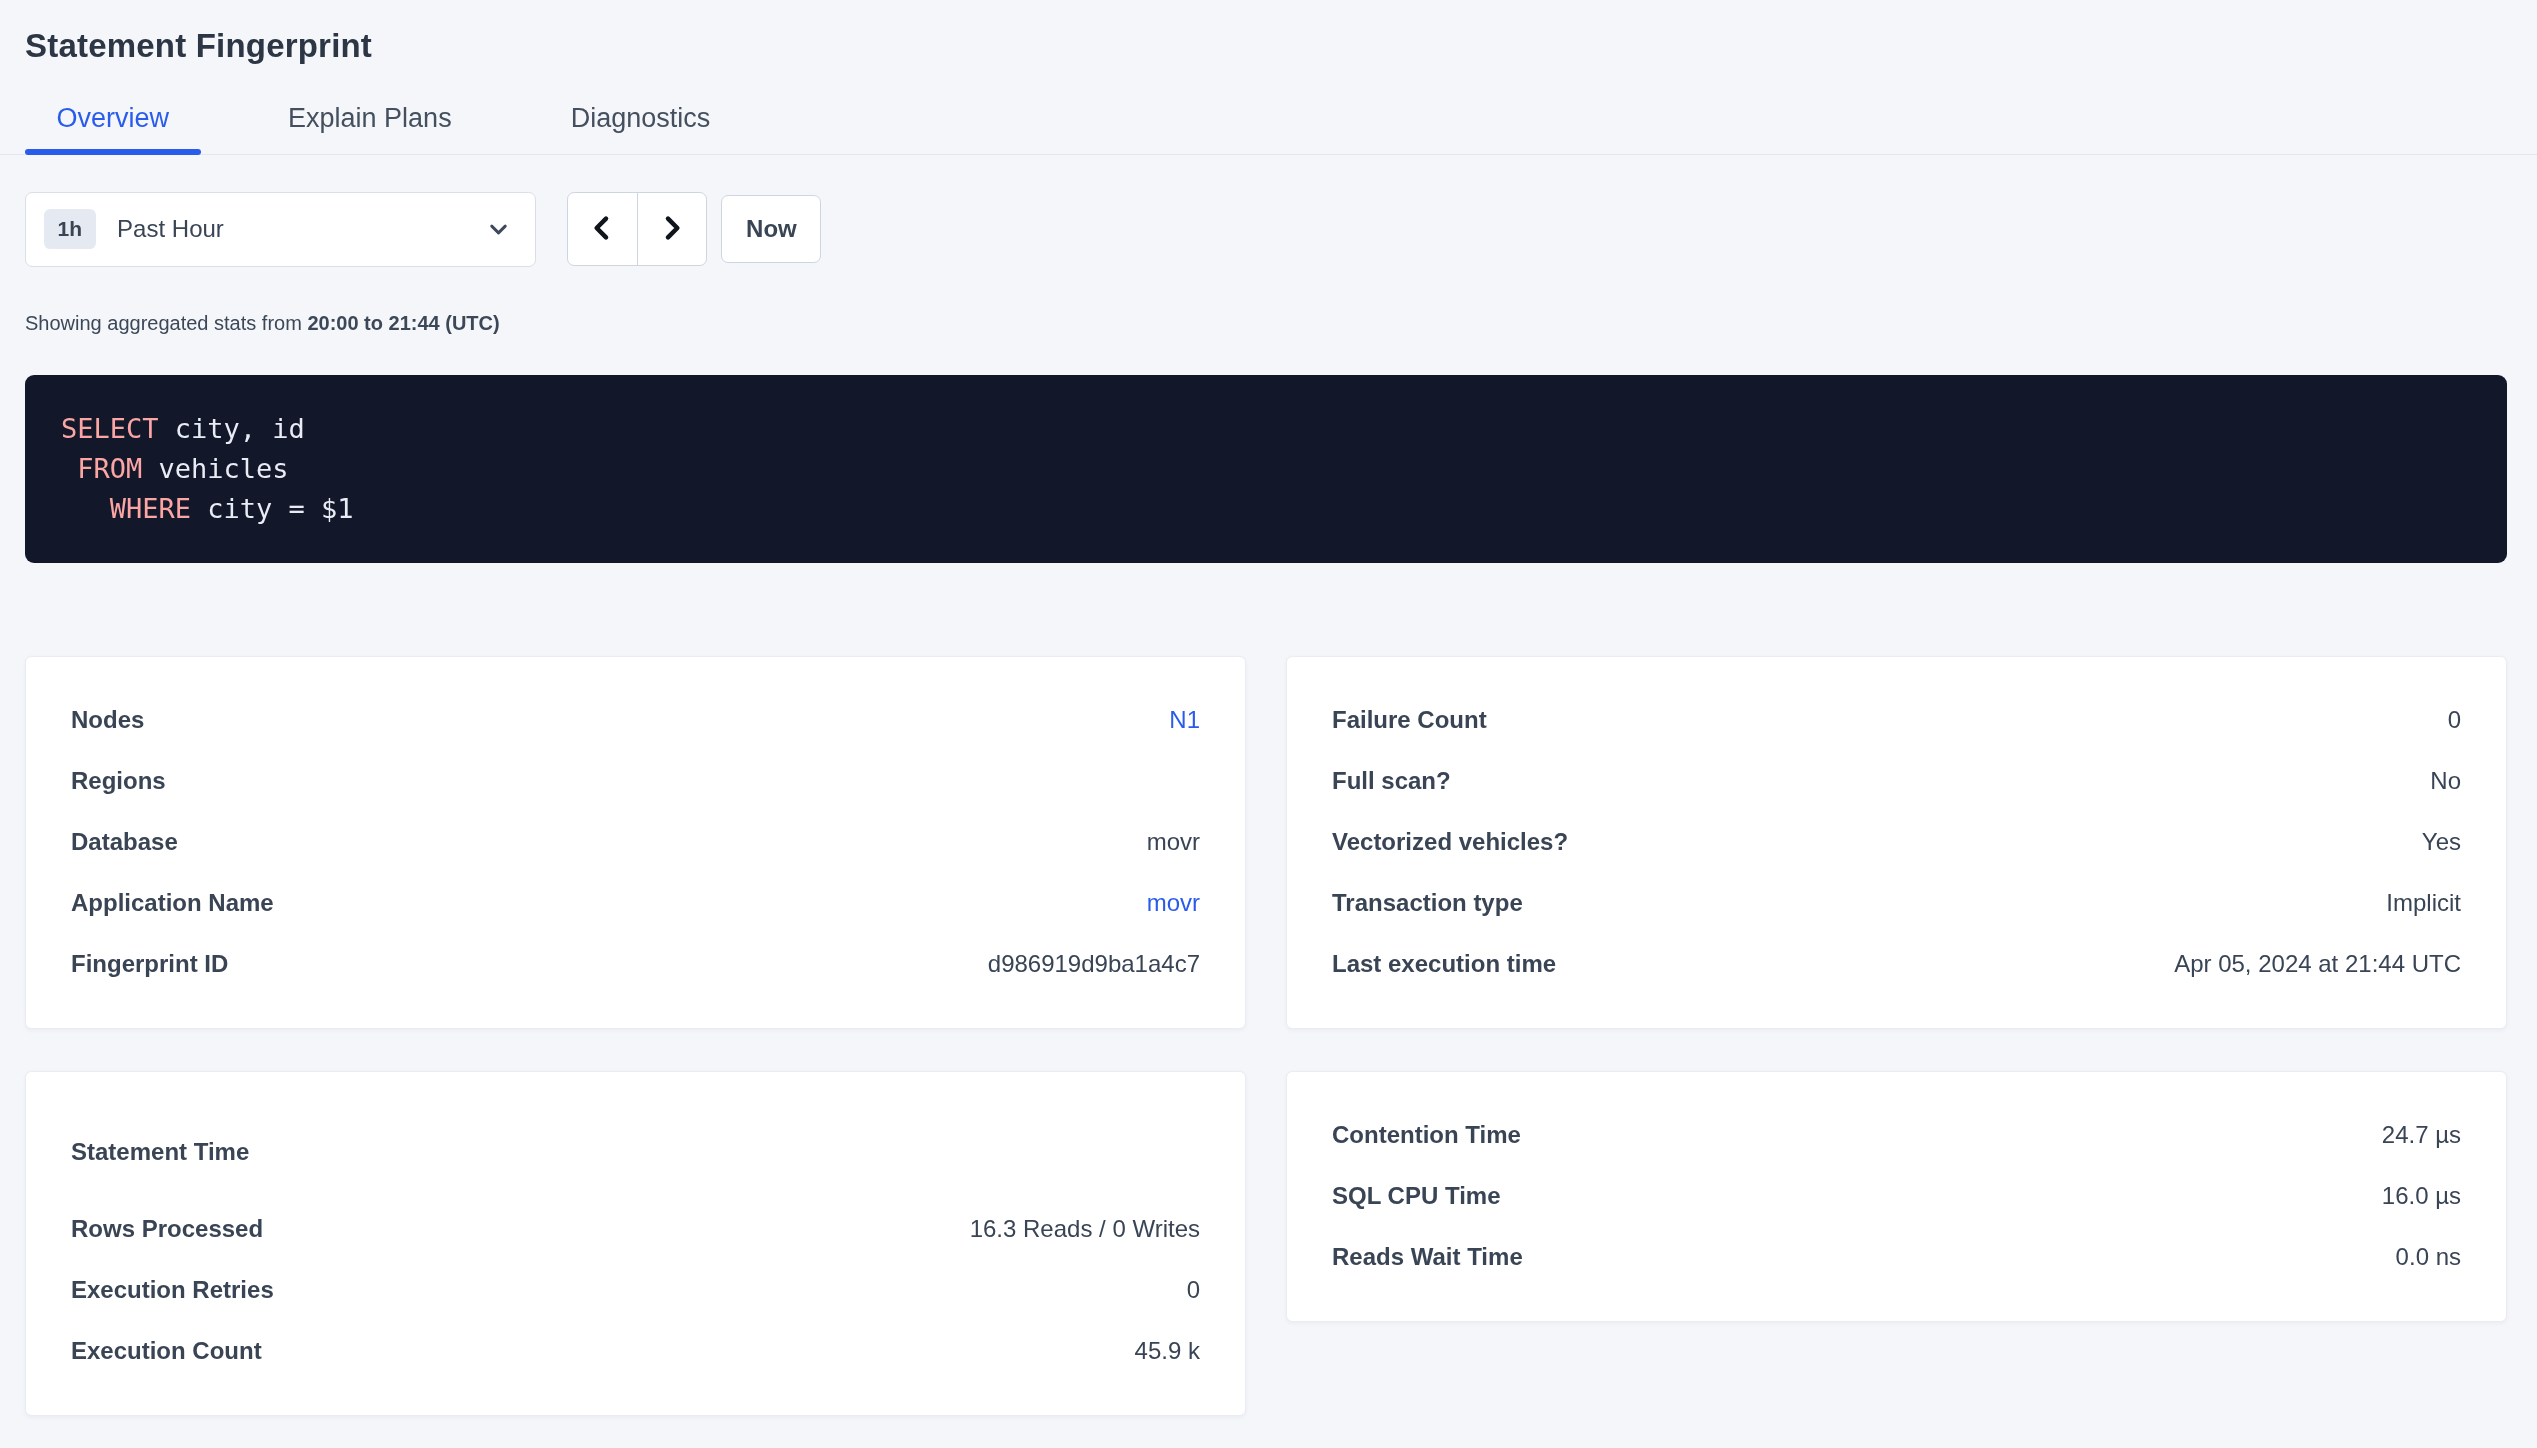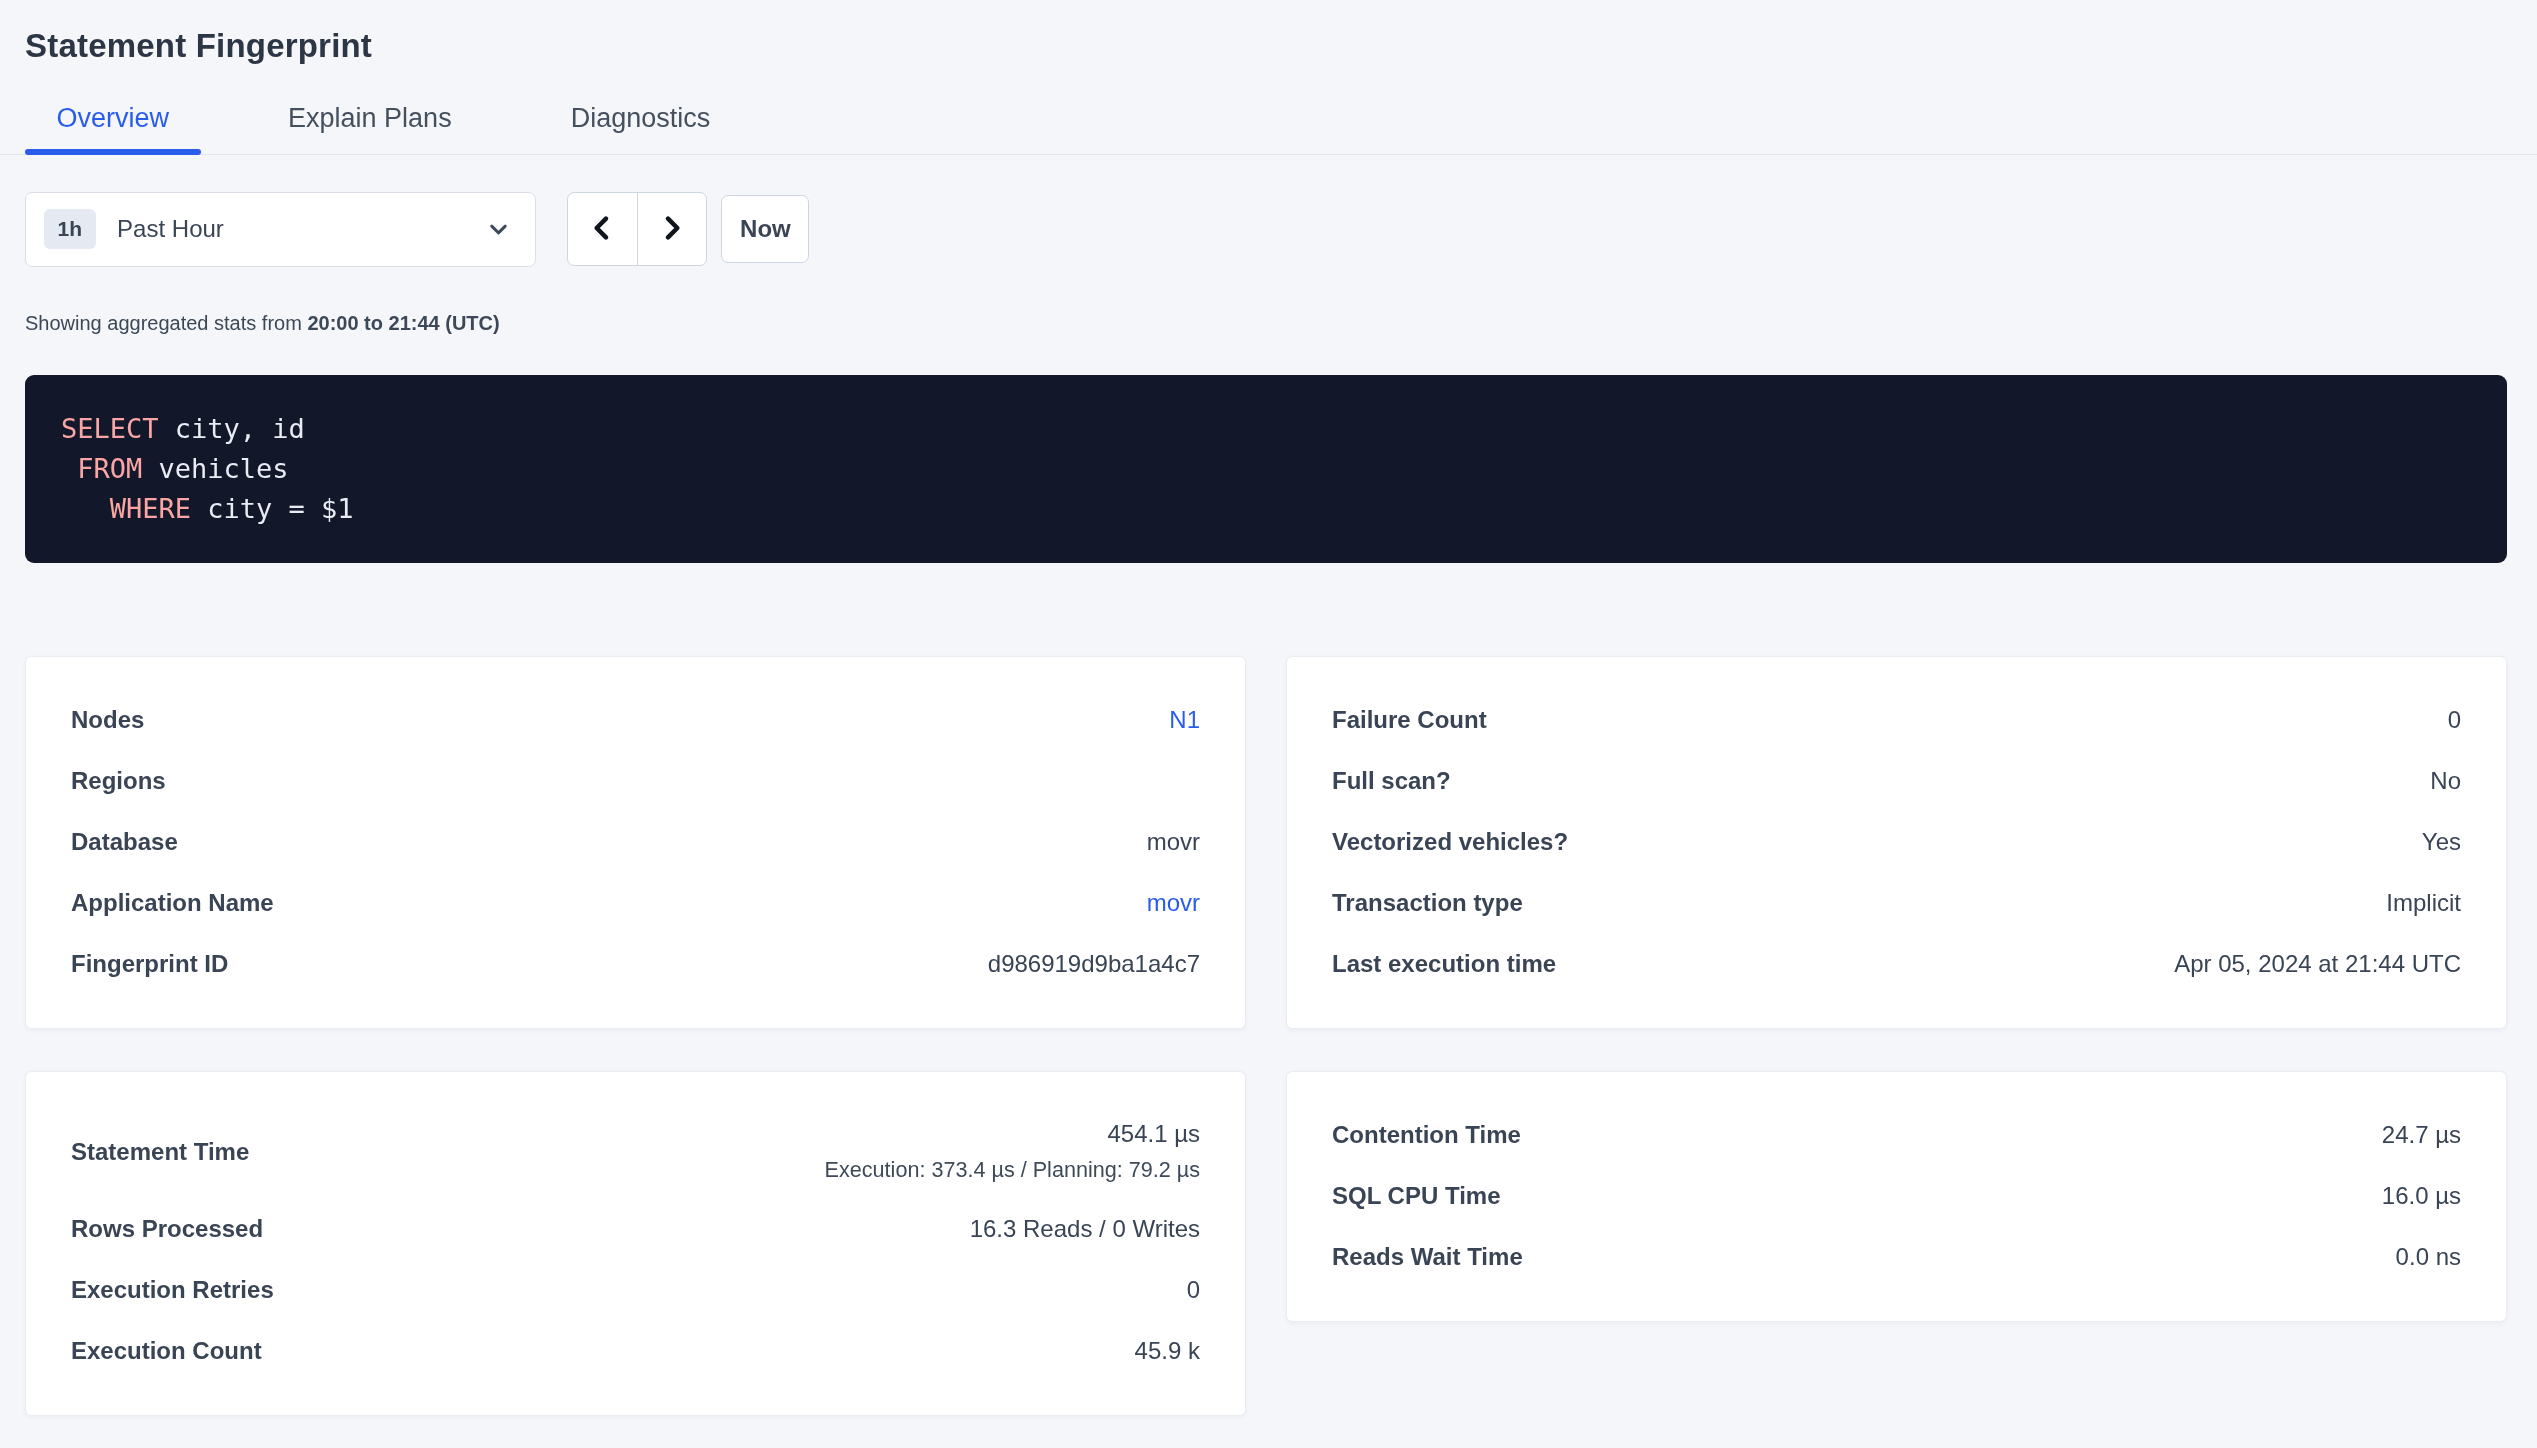--- a/index.html
+++ b/index.html
@@ -97,21 +97,21 @@
     align-items: center;
     justify-content: center;
     background: none;
     border: none;
     cursor: pointer;
   }
   .arrow-btn:first-child { border-right: 0.9px solid #cdd5e1; }
 
   .now-btn {
     margin-left: 14.4px;
-    width: 88px;
+    width: 100px;
     height: 68px;
     background: #ffffff;
     border: 0.9px solid #cdd5e1;
     border-radius: 7.2px;
     font-family: inherit;
     font-size: 24px;
     font-weight: 700;
     color: #394455;
     cursor: pointer;
   }
@@ -276,24 +276,20 @@
     </div>
     <div class="row">
       <span class="row-label">Last execution time</span>
       <span class="row-value">Apr 05, 2024 at 21:44 UTC</span>
     </div>
   </div>
 
   <div class="card">
     <div class="row tall">
       <span class="row-label">Statement Time</span>
-      <span class="value-stack">
-        <span class="row-value" style="display:block">454.1 µs</span>
-        <span class="row-subvalue" style="display:block">Execution: 373.4 µs / Planning: 79.2 µs</span>
-      </span>
     </div>
     <div class="row">
       <span class="row-label">Rows Processed</span>
       <span class="row-value">16.3 Reads / 0 Writes</span>
     </div>
     <div class="row">
       <span class="row-label">Execution Retries</span>
       <span class="row-value">0</span>
     </div>
     <div class="row">

